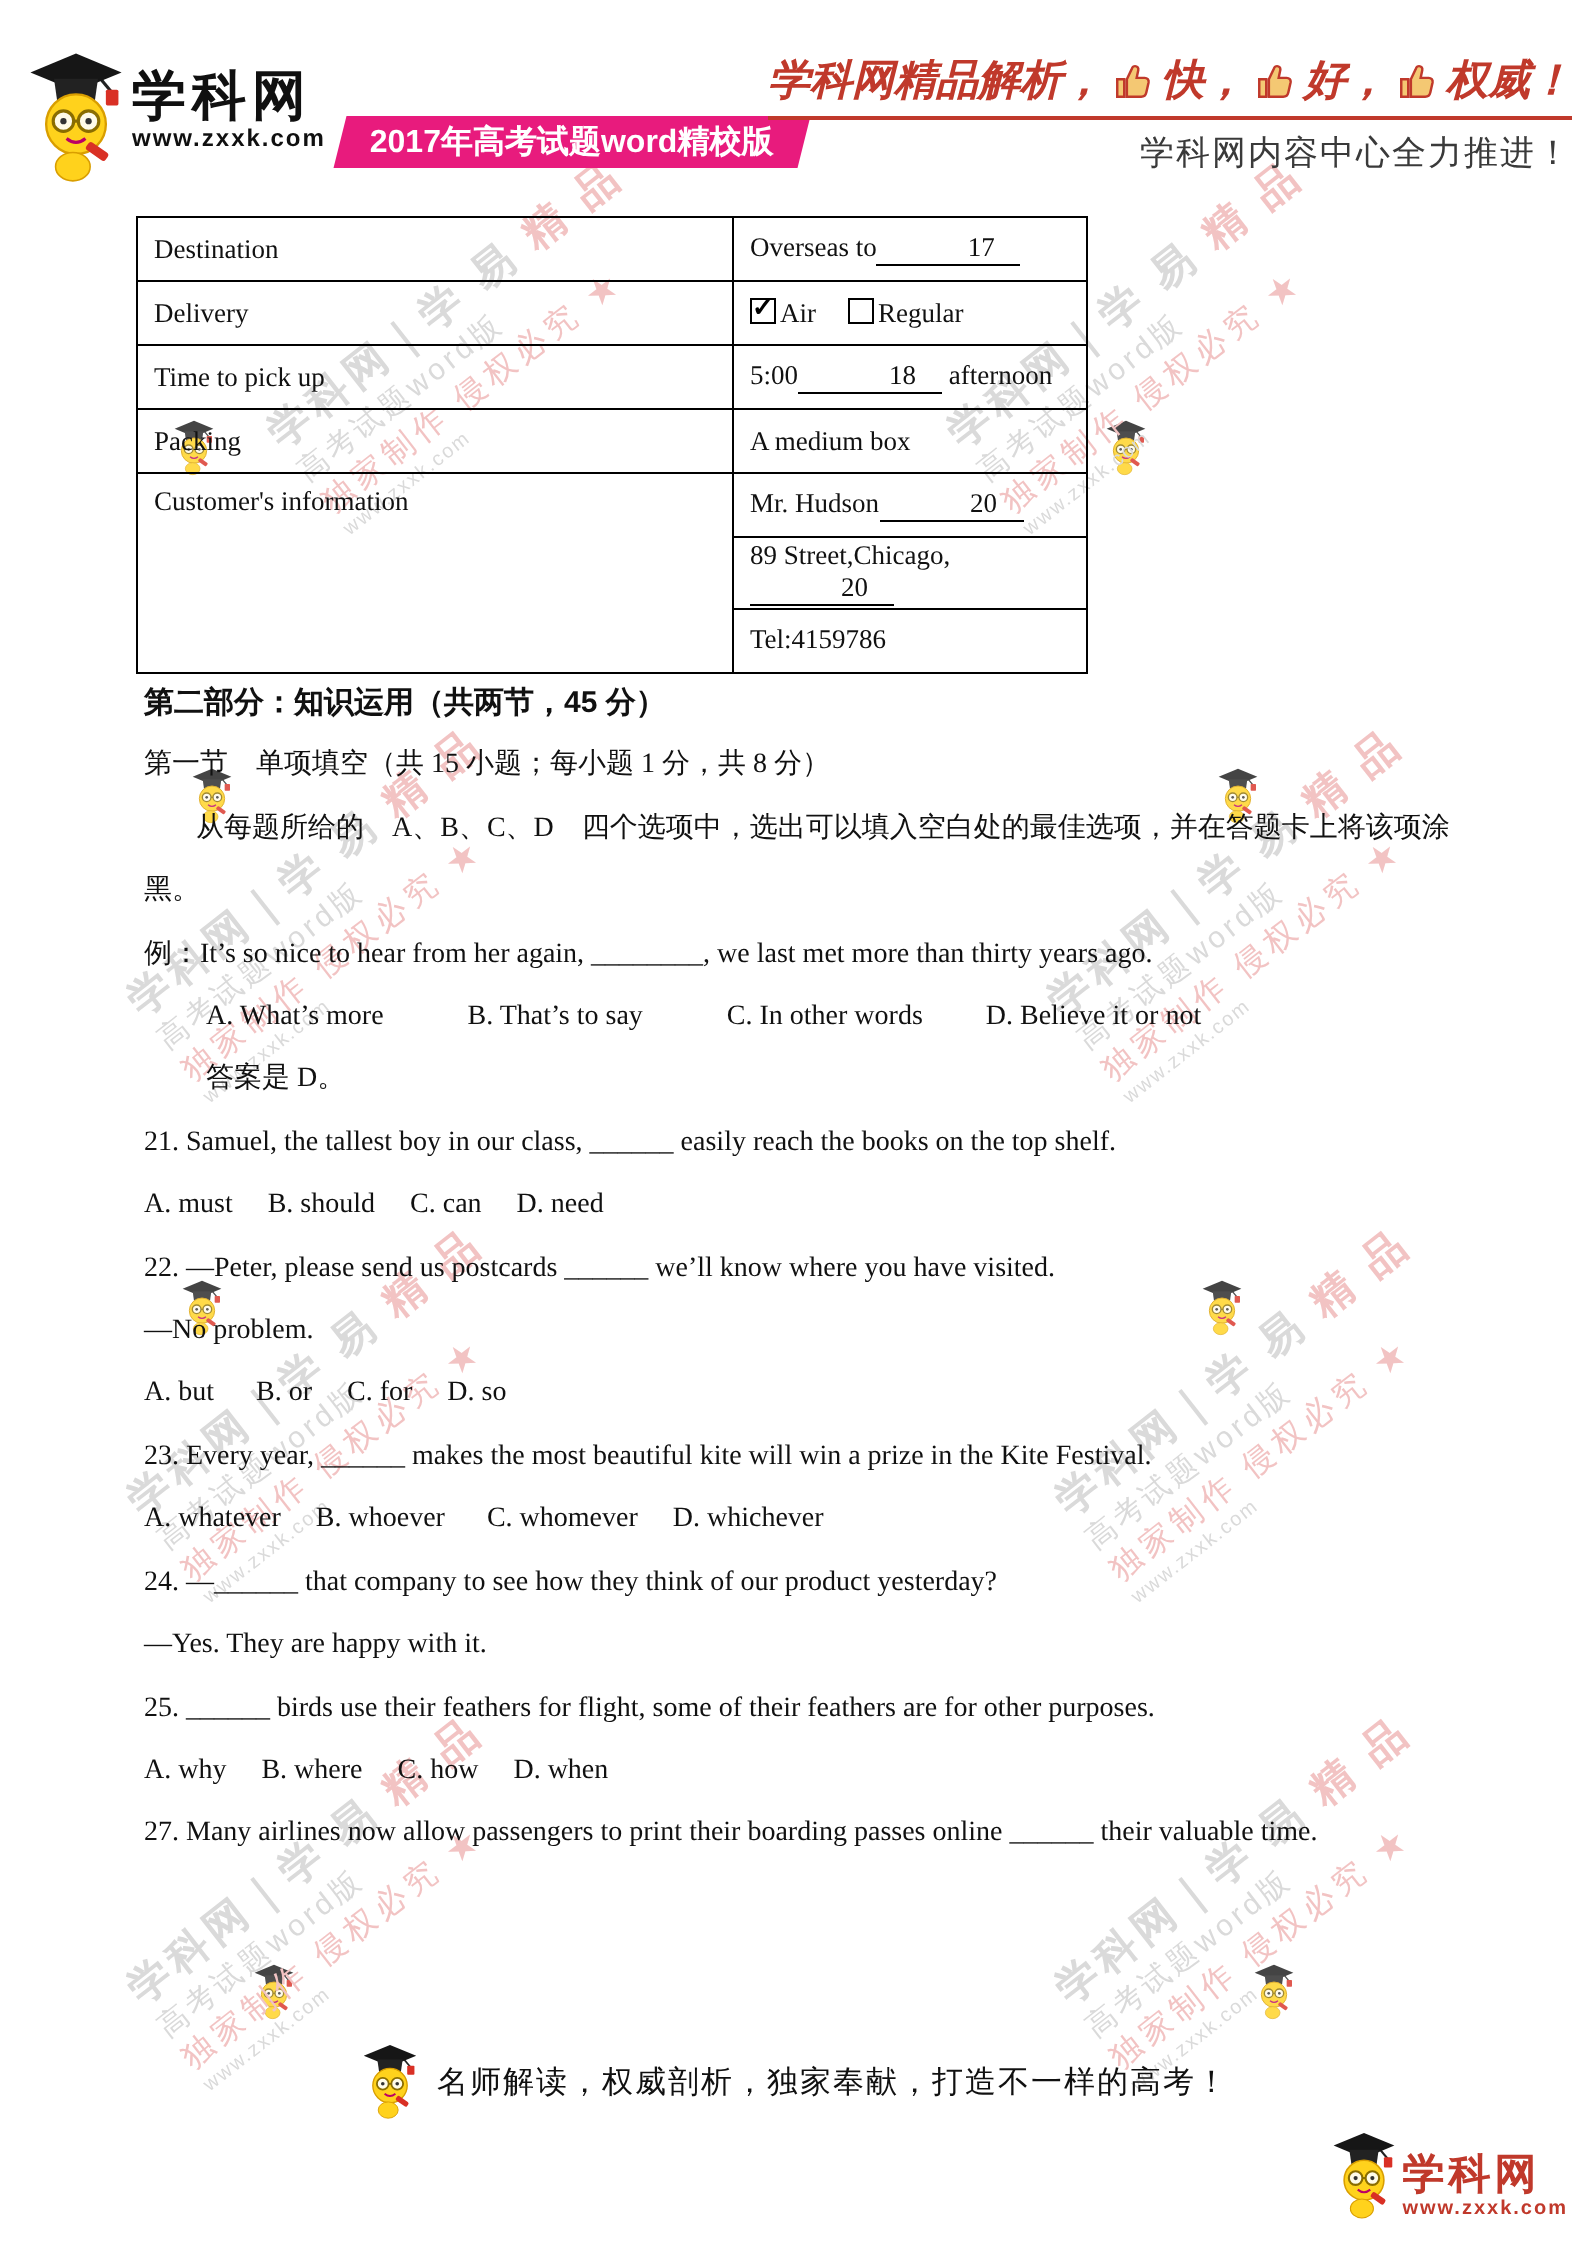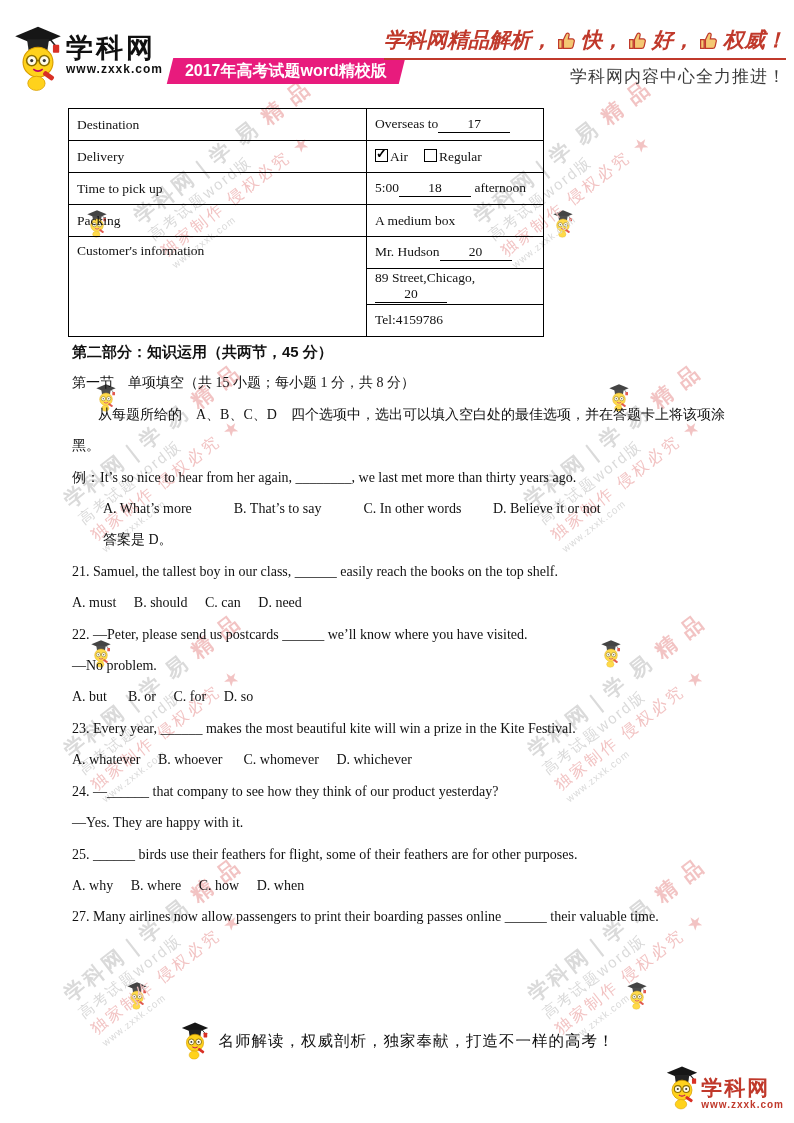--- a/index.html
+++ b/index.html
@@ -23,21 +23,21 @@
                 font-size:21px;padding-bottom:4px;border-bottom:2px solid #c0392b;color:#c0392b;
                 font-family:"DejaVu Serif",serif;white-space:nowrap;}
   .thumb{width:21px;height:21px;flex:0 0 auto;}
   .slogan-line2{margin-top:5px;font-size:17px;color:#3a3a3a;letter-spacing:1px;font-family:Liberation Mono, monospace;}
 
   
   .form-table{position:absolute;left:68px;top:108px;width:476px;border-collapse:collapse;z-index:1;background:transparent;}
   .form-table td{border:1px solid #000;height:29px;padding:1px 8px;font-size:13.5px;vertical-align:middle;}
   .form-table td.lbl{width:281px;}
   .form-table td.customer-lbl{vertical-align:top;padding-top:6px;}
-  .blank{display:inline-block;border-bottom:1px solid #000;text-align:center;min-width:46px;padding:0 13px;line-height:1.15;}
+  .blank{display:inline-block;border-bottom:1px solid #000;text-align:right;min-width:46px;padding:0 13px;line-height:1.15;}
   .cb{display:inline-block;width:11px;height:11px;border:1px solid #000;position:relative;margin-right:2px;vertical-align:-1px;background:transparent;}
   .cb.checked::after{content:"✓";position:absolute;left:0;top:-4px;font-size:13px;font-weight:bold;color:#000;}
   .cb-gap{display:inline-block;width:16px;}
 
   
   .body-text{position:absolute;left:72px;top:336px;width:690px;z-index:1;}
   .line{white-space:pre-wrap;line-height:31.4px;min-height:31.4px;font-size:14px;}
   .line.heading{font-weight:bold;font-size:15px;font-family:"Liberation Sans",sans-serif;}
   .line.indent1{padding-left:26px;}
   .line.indent2{padding-left:31px;}

